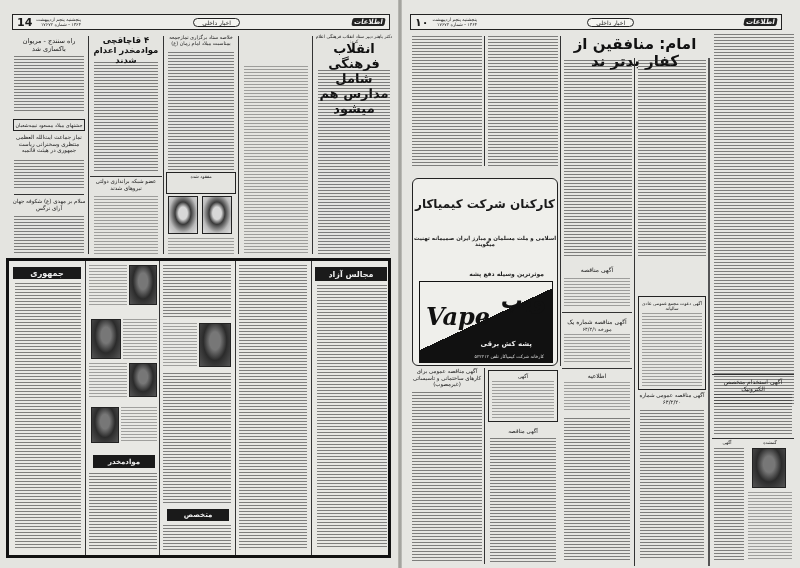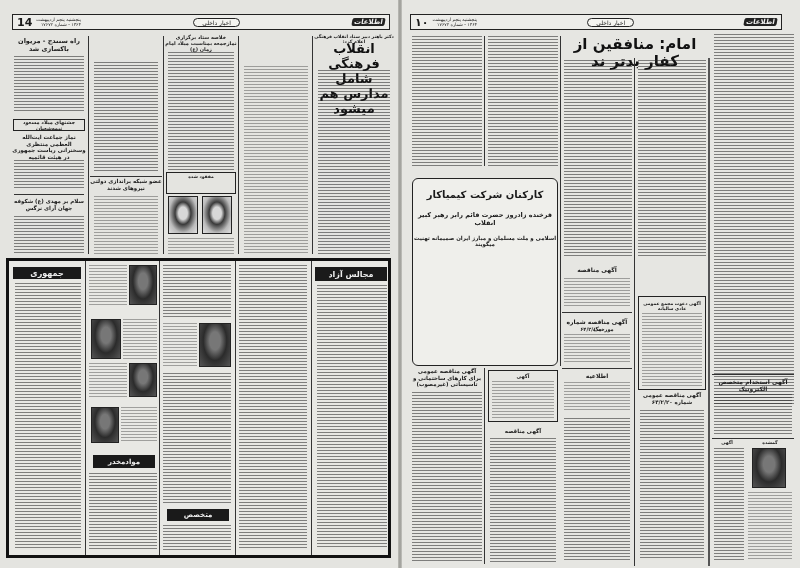--- a/index.html
+++ b/index.html
@@ -13,21 +13,21 @@
   .header{position:absolute;top:14px;height:16px;border:1.5px solid #222;background:#ededea;display:flex;align-items:center;justify-content:space-between;padding:0 4px;direction:rtl}
   .hdr-logo{font-size:7px;font-weight:bold;background:#222;color:#eee;padding:0 2px;border-radius:2px;transform:skewX(-10deg)}
   .hdr-section{font-size:6px;border:1.5px solid #222;border-radius:5px;padding:0 8px;background:#f4f4f0}
   .hdr-date{display:flex;align-items:center;gap:4px;direction:ltr}
   .hdr-date .pg{font-size:11px;font-weight:bold}
   .hdr-date .dt{font-size:4.5px;line-height:5px;direction:rtl;text-align:right}
   .rule{position:absolute;background:#333}
   .txt{position:absolute;background:repeating-linear-gradient(180deg,rgba(40,40,40,.55) 0 1.4px,transparent 1.4px 3px);}
   .txt.light{background:repeating-linear-gradient(180deg,rgba(40,40,40,.38) 0 1.2px,transparent 1.2px 3px);}
   .hl{position:absolute;direction:rtl;text-align:center;font-weight:bold;color:#111;line-height:1.15}
-  .sm{font-size:6px;font-weight:bold;direction:rtl;text-align:center;position:absolute;line-height:1.2}
+  .sm{font-size:6px;font-weight:normal;direction:rtl;text-align:center;position:absolute;line-height:1.2}
   .boxed{position:absolute;border:1.2px solid #222}
   .photo{position:absolute;background:radial-gradient(ellipse at 50% 40%,#777 0 25%,#2b2b2b 55%,#555 100%);border:1px solid #222}
   .photo.light{background:radial-gradient(ellipse at 50% 45%,#d8d8d8 0 22%,#3a3a3a 40%,#bbb 70%,#e0e0e0 100%)}
   .blackbox{position:absolute;background:#1a1a1a;color:#f0f0f0;font-size:8px;font-weight:bold;display:flex;align-items:center;justify-content:center;direction:rtl}
   .memorial{position:absolute;left:6px;top:258px;width:385px;height:300px;border:3px solid #111;background:#e8e8e4}
   .ad{position:absolute;left:412px;top:178px;width:146px;height:188px;border:1.5px solid #222;border-radius:6px;background:#efefeb}
   .ad .line{direction:rtl;text-align:center;font-weight:bold;position:absolute;left:0;right:0}
   .vape{position:absolute;left:6px;top:102px;width:134px;height:82px;background:linear-gradient(155deg,#efefeb 0 48%,#111 48% 100%);border:1px solid #111}
   .vape .brand{position:absolute;left:6px;top:20px;font-family:"DejaVu Serif",serif;font-style:italic;font-weight:bold;font-size:24px;color:#111}
   .vape .brand-fa{position:absolute;right:6px;top:6px;font-size:22px;font-weight:bold;color:#111;direction:rtl}
@@ -66,20 +66,21 @@
 
     <div class="sm" style="left:165px;top:34px;width:72px;font-size:5px">خلاصه ستاد برگزاری نمازجمعه بمناسبت میلاد امام زمان (ع)</div>
     <div class="txt" style="left:168px;top:52px;width:66px;height:120px"></div>
     <div class="boxed" style="left:166px;top:172px;width:70px;height:22px">
       <div class="sm" style="left:0;right:0;top:1px;font-size:4.5px">مفقود شده</div>
     </div>
     <div class="photo light" style="left:168px;top:196px;width:30px;height:38px"></div>
     <div class="photo light" style="left:202px;top:196px;width:30px;height:38px"></div>
     <div class="txt light" style="left:168px;top:238px;width:66px;height:16px"></div>
 
+    <div class="hl" style="left:90px;top:36px;width:72px;font-size:8.5px">۴ قاچاقچی موادمخدر اعدام شدند</div>
     <div class="txt" style="left:94px;top:62px;width:64px;height:110px"></div>
     <div class="rule" style="left:90px;top:176px;width:72px;height:1px"></div>
     <div class="sm" style="left:90px;top:178px;width:72px;font-size:5.5px">عضو شبکه براندازی دولتی نیروهای شدند</div>
     <div class="txt light" style="left:94px;top:196px;width:64px;height:58px"></div>
 
     <div class="sm" style="left:12px;top:38px;width:74px;font-size:6.5px">راه سنندج - مریوان باکسازی شد</div>
     <div class="txt" style="left:14px;top:56px;width:70px;height:56px"></div>
     <div class="boxed" style="left:13px;top:119px;width:72px;height:12px;display:flex;align-items:center;justify-content:center">
       <span class="sm" style="position:static;font-size:5px">جشنهای میلاد مسعود نیمه‌شعبان</span>
     </div>
@@ -145,23 +146,29 @@
     <div class="rule" style="left:232px;top:58px;width:1px;height:200px"></div>
     <div class="rule" style="left:306px;top:58px;width:2px;height:508px;background:#555"></div>
 
     <div class="txt" style="left:10px;top:36px;width:70px;height:130px"></div>
     <div class="txt" style="left:86px;top:36px;width:70px;height:130px"></div>
     <div class="txt" style="left:162px;top:60px;width:68px;height:196px"></div>
     <div class="txt" style="left:236px;top:60px;width:68px;height:196px"></div>
     <div class="txt" style="left:312px;top:34px;width:80px;height:370px"></div>
 
     <div class="ad" style="left:10px">
-      <div class="line" style="top:10px;font-size:10px">کارکنان شرکت کیمیاکار</div>
-      <div class="line" style="top:32px;font-size:6.5px">فرخنده زادروز حضرت قائم رابر رهبر کبیر انقلاب</div>
+      <div class="line" style="top:18px;font-size:12px">کارکنان شرکت کیمیاکار</div>
       <div class="line" style="top:56px;font-size:5.5px">اسلامی و ملت مسلمان و مبارز ایران صمیمانه تهنیت میگویند</div>
+      <div class="vape">
+        <span class="top">موثرترین وسیله دفع پشه</span>
+        <span class="brand-fa">ویپ</span>
+        <span class="brand">Vape</span>
+        <span class="sub">پشه کش برقی</span>
+        <span class="addr">کارخانه شرکت کیمیاکار تلفن ۵۲۲۲۱۲</span>
+      </div>
     </div>
 
     <div class="rule" style="left:82px;top:368px;width:1px;height:196px"></div>
     <div class="sm" style="left:10px;top:368px;width:70px;font-size:5.5px">آگهی مناقصه عمومی برای کارهای ساختمانی و تاسیساتی (غیرمصوب)</div>
     <div class="txt" style="left:10px;top:392px;width:70px;height:170px"></div>
 
     <div class="boxed" style="left:86px;top:370px;width:70px;height:52px;border-width:1.5px">
       <div class="sm" style="left:0;right:0;top:2px;font-size:5px">آگهی</div>
       <div class="txt light" style="left:3px;top:10px;width:62px;height:38px"></div>
     </div>

